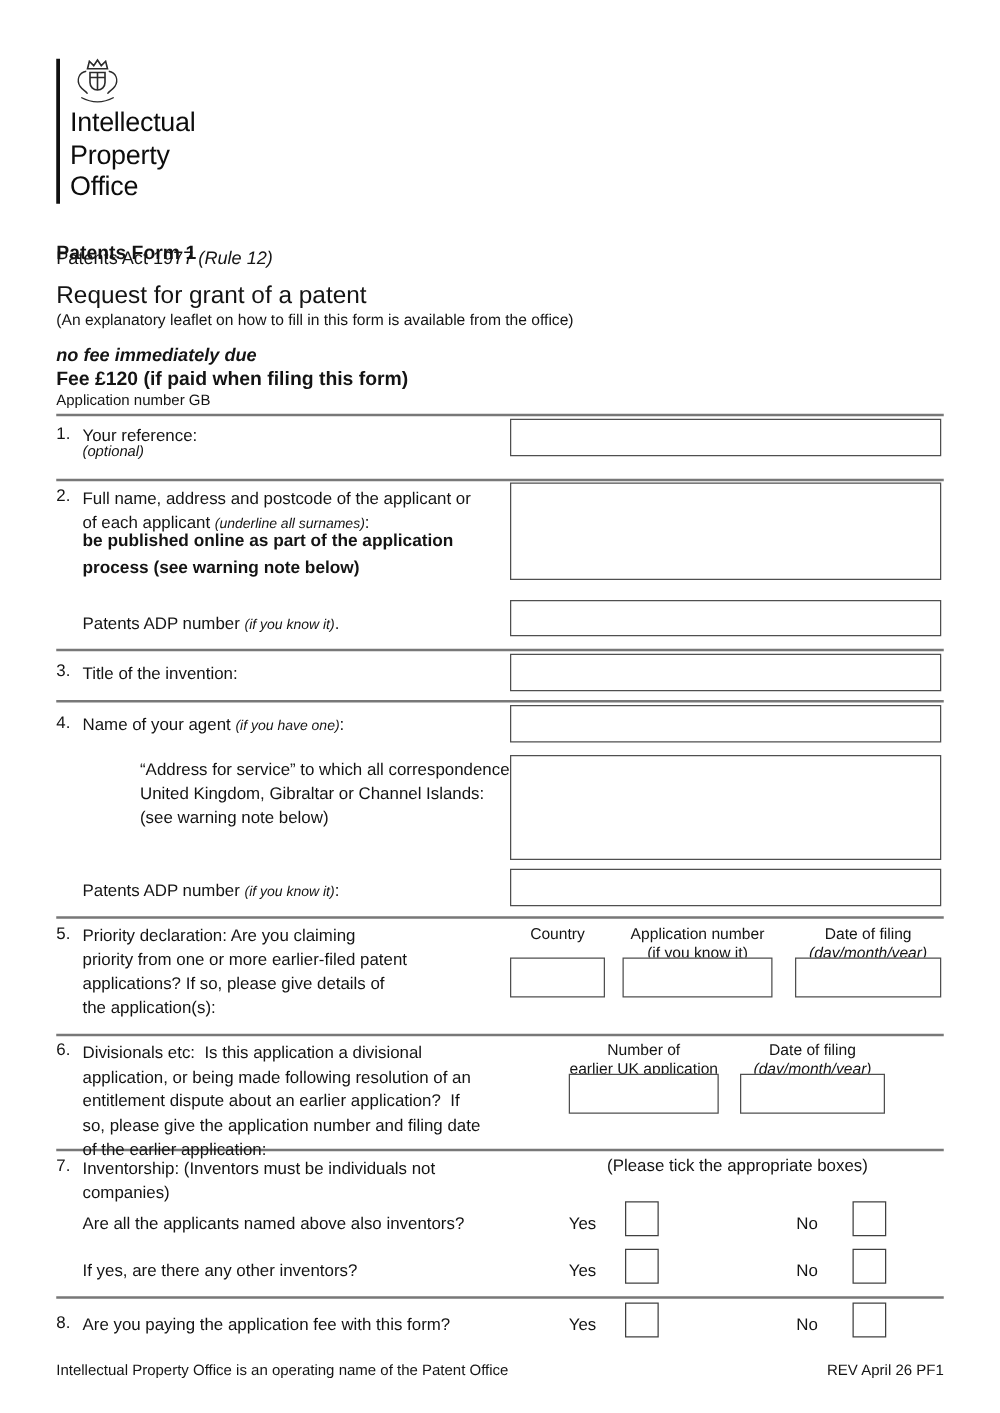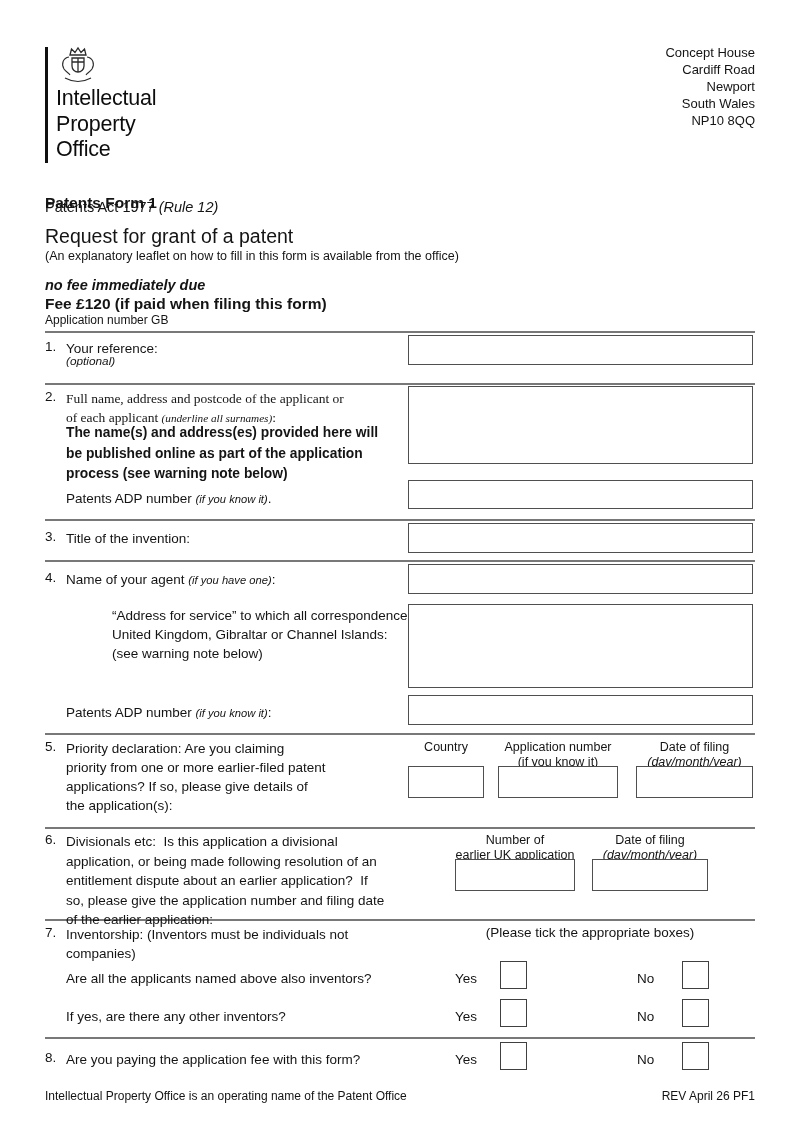--- a/index.html
+++ b/index.html
@@ -35,27 +35,20 @@
     <path d="M31 12 C37 13 39 19 36 24 C34 27 31 28 30 30" stroke-width="1.1"></path>
     <path d="M9 33 Q22 40 35 33" stroke-width="1.1"></path>
   </svg>
 
   <div class="abs logo-text" style="left:56px;top:86px;">
     <div class="tl">Intellectual</div>
     <div class="tl">Property</div>
     <div class="tl">Office</div>
   </div>
 
-  <div class="abs addr" style="right:45px;top:44px;">
-    <div class="tl">Concept House</div>
-    <div class="tl">Cardiff Road</div>
-    <div class="tl">Newport</div>
-    <div class="tl">South Wales</div>
-    <div class="tl">NP10 8QQ</div>
-  </div>
 
   <div class="abs tl bold" style="left:45px;top:194px;font-size:15.5px;">Patents Form 1</div>
   <div class="abs tl" style="left:45px;top:199px;font-size:14.5px;"><span>Patents Act 1977 </span><span class="it">(Rule 12)</span></div>
   <div class="abs tl" style="left:45px;top:225px;font-size:19.5px;">Request for grant of a patent</div>
   <div class="abs tl" style="left:45px;top:249px;font-size:12.5px;">(An explanatory leaflet on how to fill in this form is available from the office)</div>
 
   <div class="abs tl bold it" style="left:45px;top:277px;font-size:14.5px;text-align:center;">no fee immediately due</div>
   <div class="abs tl bold" style="left:45px;top:295px;font-size:15.5px;">Fee £120 (if paid when filing this form)</div>
   <div class="abs tl" style="left:45px;top:312.5px;font-size:12px;">Application number GB</div>
 
@@ -70,26 +63,25 @@
 
   <div>
     <div class="num tl" style="left:45px;top:339px;">1.</div>
     <div class="abs tl body-txt" style="left:66px;top:339px;">Your reference:</div>
     <div class="abs tl it" style="left:66px;top:354px;font-size:11.8px;">(optional)</div>
     <div class="input-box" style="left:408px;top:335px;width:345px;height:30px;"></div>
   </div>
 
   <div>
     <div class="num tl" style="left:45px;top:389px;">2.</div>
-    <div class="abs body-txt" style="left:66px;top:389px;font-family:Liberation Serif, serif;">
+    <div class="abs body-txt" style="left:66px;top:389px;">
       <div class="tl">Full name, address and postcode of the applicant or</div>
       <div class="tl"><span>of each applicant </span><span class="si">(underline all surnames)</span><span>:</span></div>
     </div>
     <div class="abs bold" style="left:66px;top:423px;font-size:13.8px;line-height:20.5px;">
-      <div class="tl">The name(s) and address(es) provided here will</div>
       <div class="tl">be published online as part of the application</div>
       <div class="tl">process (see warning note below)</div>
     </div>
     <div class="abs tl body-txt" style="left:66px;top:489px;"><span>Patents ADP number </span><span class="si">(if you know it)</span><span>.</span></div>
     <div class="input-box" style="left:408px;top:386px;width:345px;height:78px;"></div>
     <div class="input-box" style="left:408px;top:480px;width:345px;height:29px;"></div>
   </div>
 
   <div>
     <div class="num tl" style="left:45px;top:529px;">3.</div>

